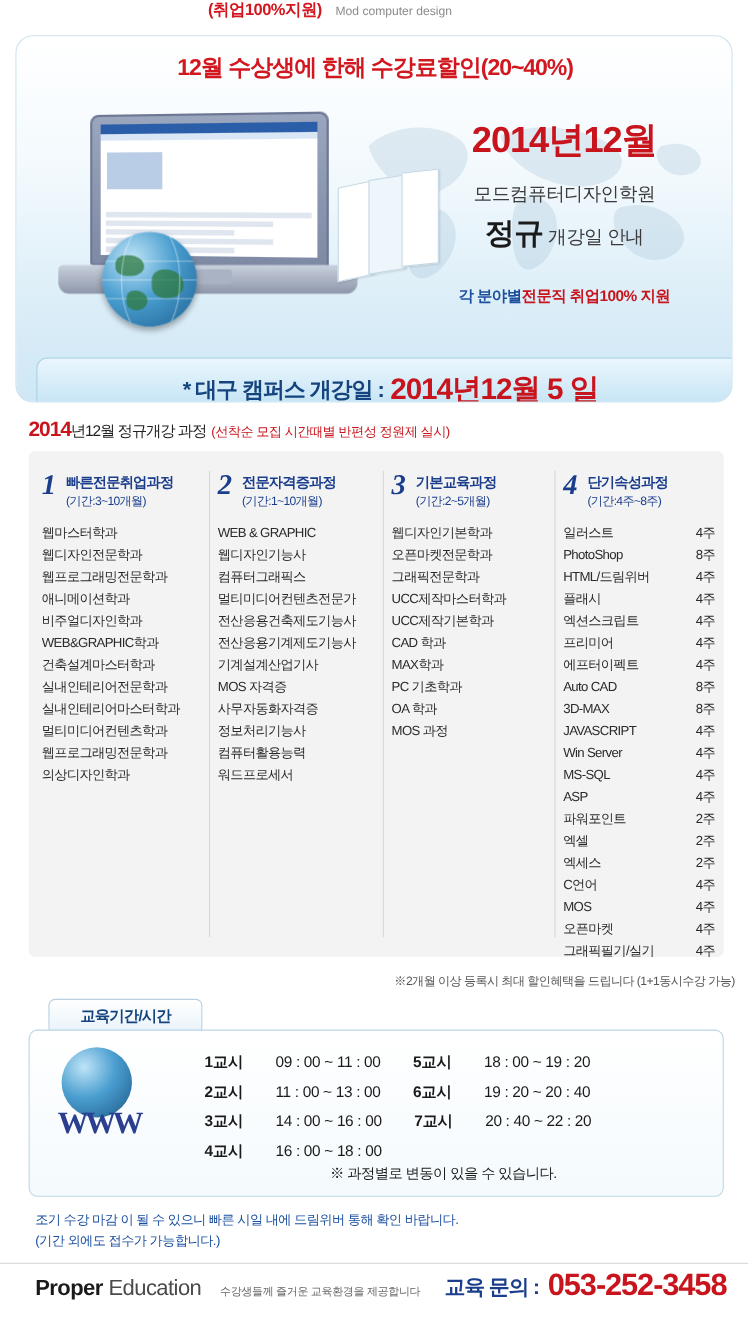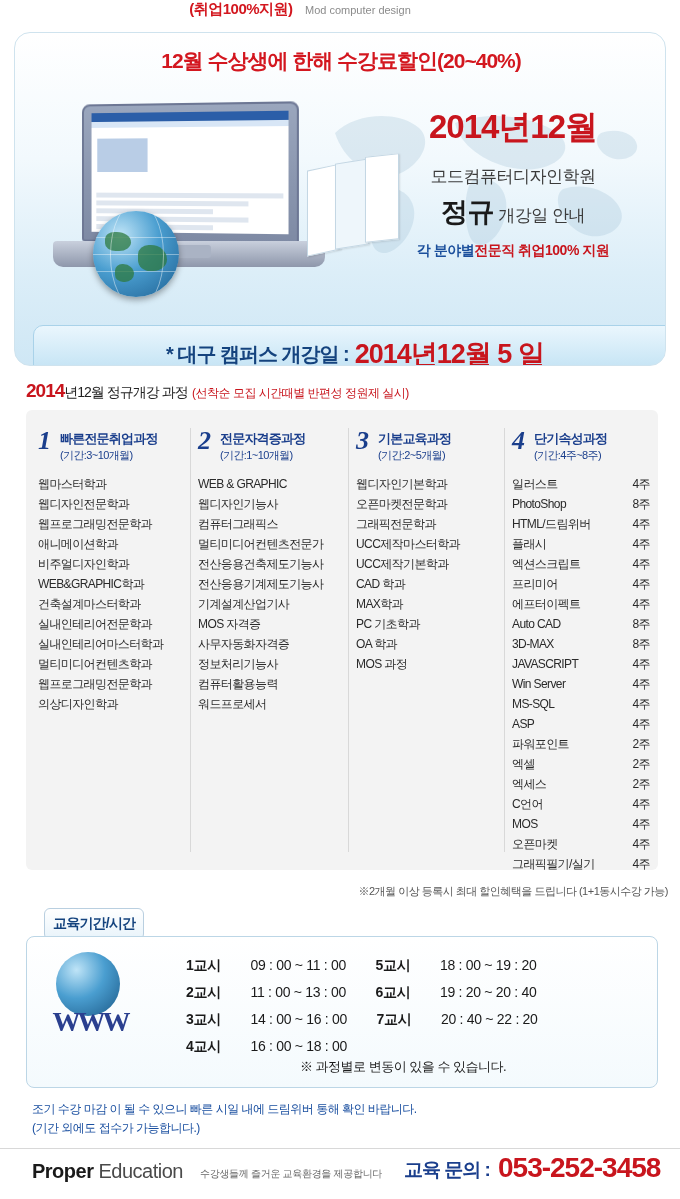--- a/index.html
+++ b/index.html
@@ -106,21 +106,21 @@
 
   
   .hero-right { position:absolute; top:76px; left:352px; width:292px; text-align:center; }
   .hr-year {
     color:#c8151d; font-weight:bold; font-size:33px; letter-spacing:-1px;
     line-height:1.1;
   }
   .hr-acad { color:#3b3b3b; font-size:17px; margin-top:20px; letter-spacing:-0.5px;}
   .hr-reg { margin-top:6px; font-size:17px; color:#3b3b3b; letter-spacing:-0.5px;}
   .hr-reg b { font-size:27px; color:#1a1a1a; }
-  .hr-sup { margin-top:12px; font-size:14px; font-weight:bold; color:#1b4f9c; letter-spacing:-0.5px;}
+  .hr-sup { margin-top:31px; font-size:14px; font-weight:bold; color:#1b4f9c; letter-spacing:-0.5px;}
   .hr-sup .rd { color:#c8151d; }
 
   
   .bluebar {
     position:absolute; top:292px; left:18px; width:644px; height:58px;
     border-radius:10px;
     background:linear-gradient(180deg,#eaf6fd 0%,#cfe9f7 55%,#b9dcf1 100%);
     border:1px solid #a9d2e9;
     display:flex; align-items:center; justify-content:center;
   }
@@ -170,21 +170,21 @@
   .col.c4 li span.d { color:#2a2a2a; }
 
   .note {
     position:absolute; top:884px; left:0; width:668px; text-align:right;
     font-size:11px; color:#555; letter-spacing:-0.5px;
   }
 
   
   .sch-tab {
     position:absolute; top:908px; left:44px;
-    padding:6px 8px; border:1px solid #b9cfe0; border-radius:6px;
+    padding:6px 28px; border:1px solid #b9cfe0; border-radius:6px;
     background:linear-gradient(180deg,#ffffff,#e8f3fa);
     font-size:14px; font-weight:bold; color:#14437e; letter-spacing:-0.8px;
   }
   .sch-box {
     position:absolute; top:936px; left:26px; width:632px; height:152px;
     border:1px solid #bcd6e6; border-radius:8px;
     background:linear-gradient(180deg,#ffffff 0%,#f4fafd 100%);
   }
   .sch-globe {
     position:absolute; top:952px; left:56px; width:64px; height:64px;

